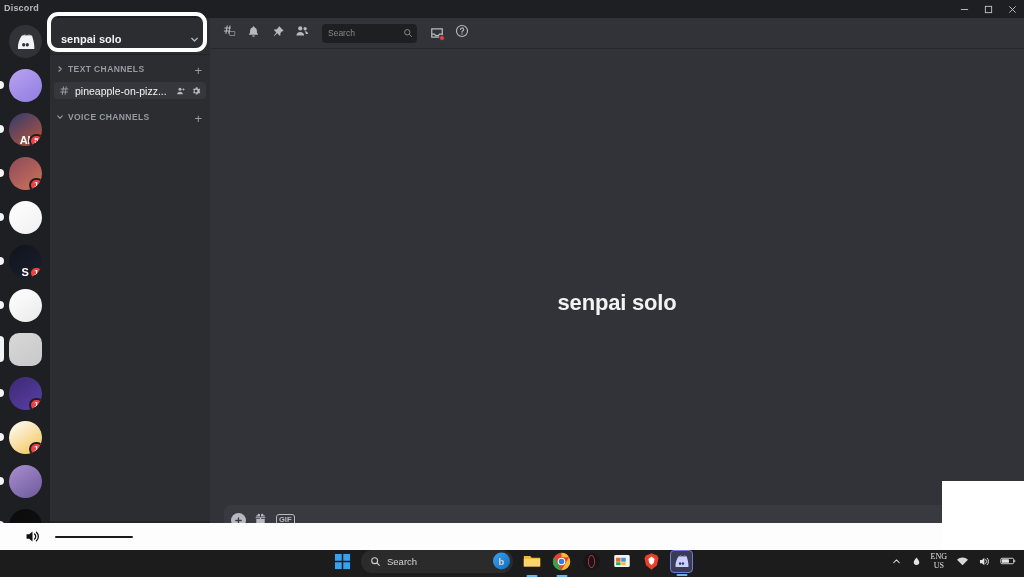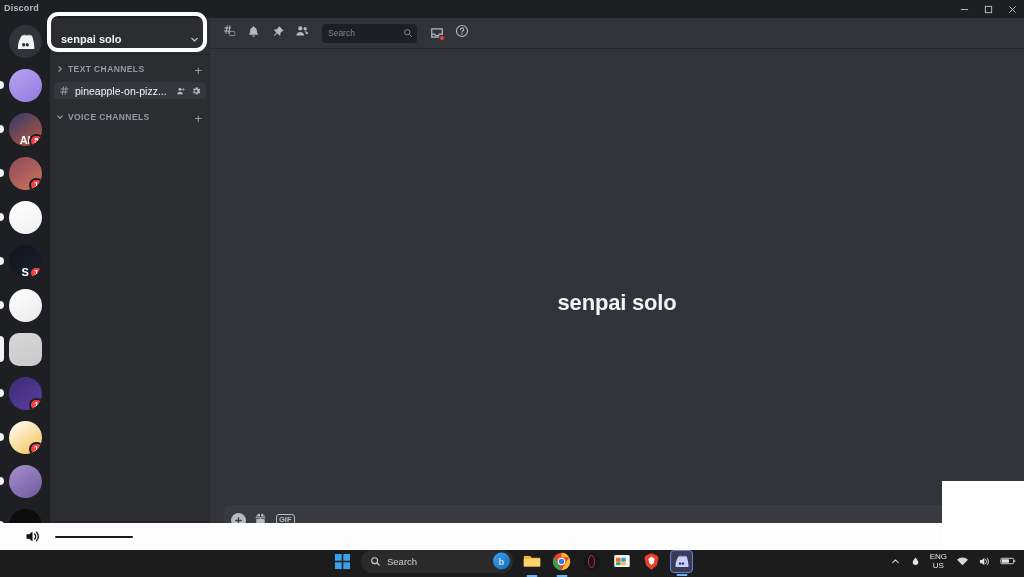--- a/index.html
+++ b/index.html
@@ -190,21 +190,21 @@
     position: absolute; right: 3px; top: 50%; transform: translateY(-50%);
     width: 17px; height: 17px; border-radius: 50%;
     background: linear-gradient(135deg,#3ba3f2,#0f6cbd);
     display: flex; align-items: center; justify-content: center;
     color: #fff; font-size: 9px; font-weight: 700;
   }
   .tray {
     position: absolute; right: 4px; display: flex; align-items: center; gap: 9px;
     color: #e3e3e3; height: 32px; padding-right: 4px;
   }
-  .tray .lang { font-size: 8px; line-height: 9px; text-align: center; color: #e3e3e3; }
+  .tray .lang { font-size: 8px; line-height: 9px; text-align: center; color: #e3e3e3; font-family: Liberation Serif, serif; }
 
   
   .white-box {
     position: absolute; right: 0; top: 481px; width: 82px; height: 68px;
     background: #ffffff; z-index: 60;
   }
   .white-strip {
     position: absolute; left: 0; bottom: 27px; width: 1024px; height: 27px;
     background: #fdfdfd; z-index: 55;
     display: flex; align-items: center; padding-left: 24px; gap: 14px;

